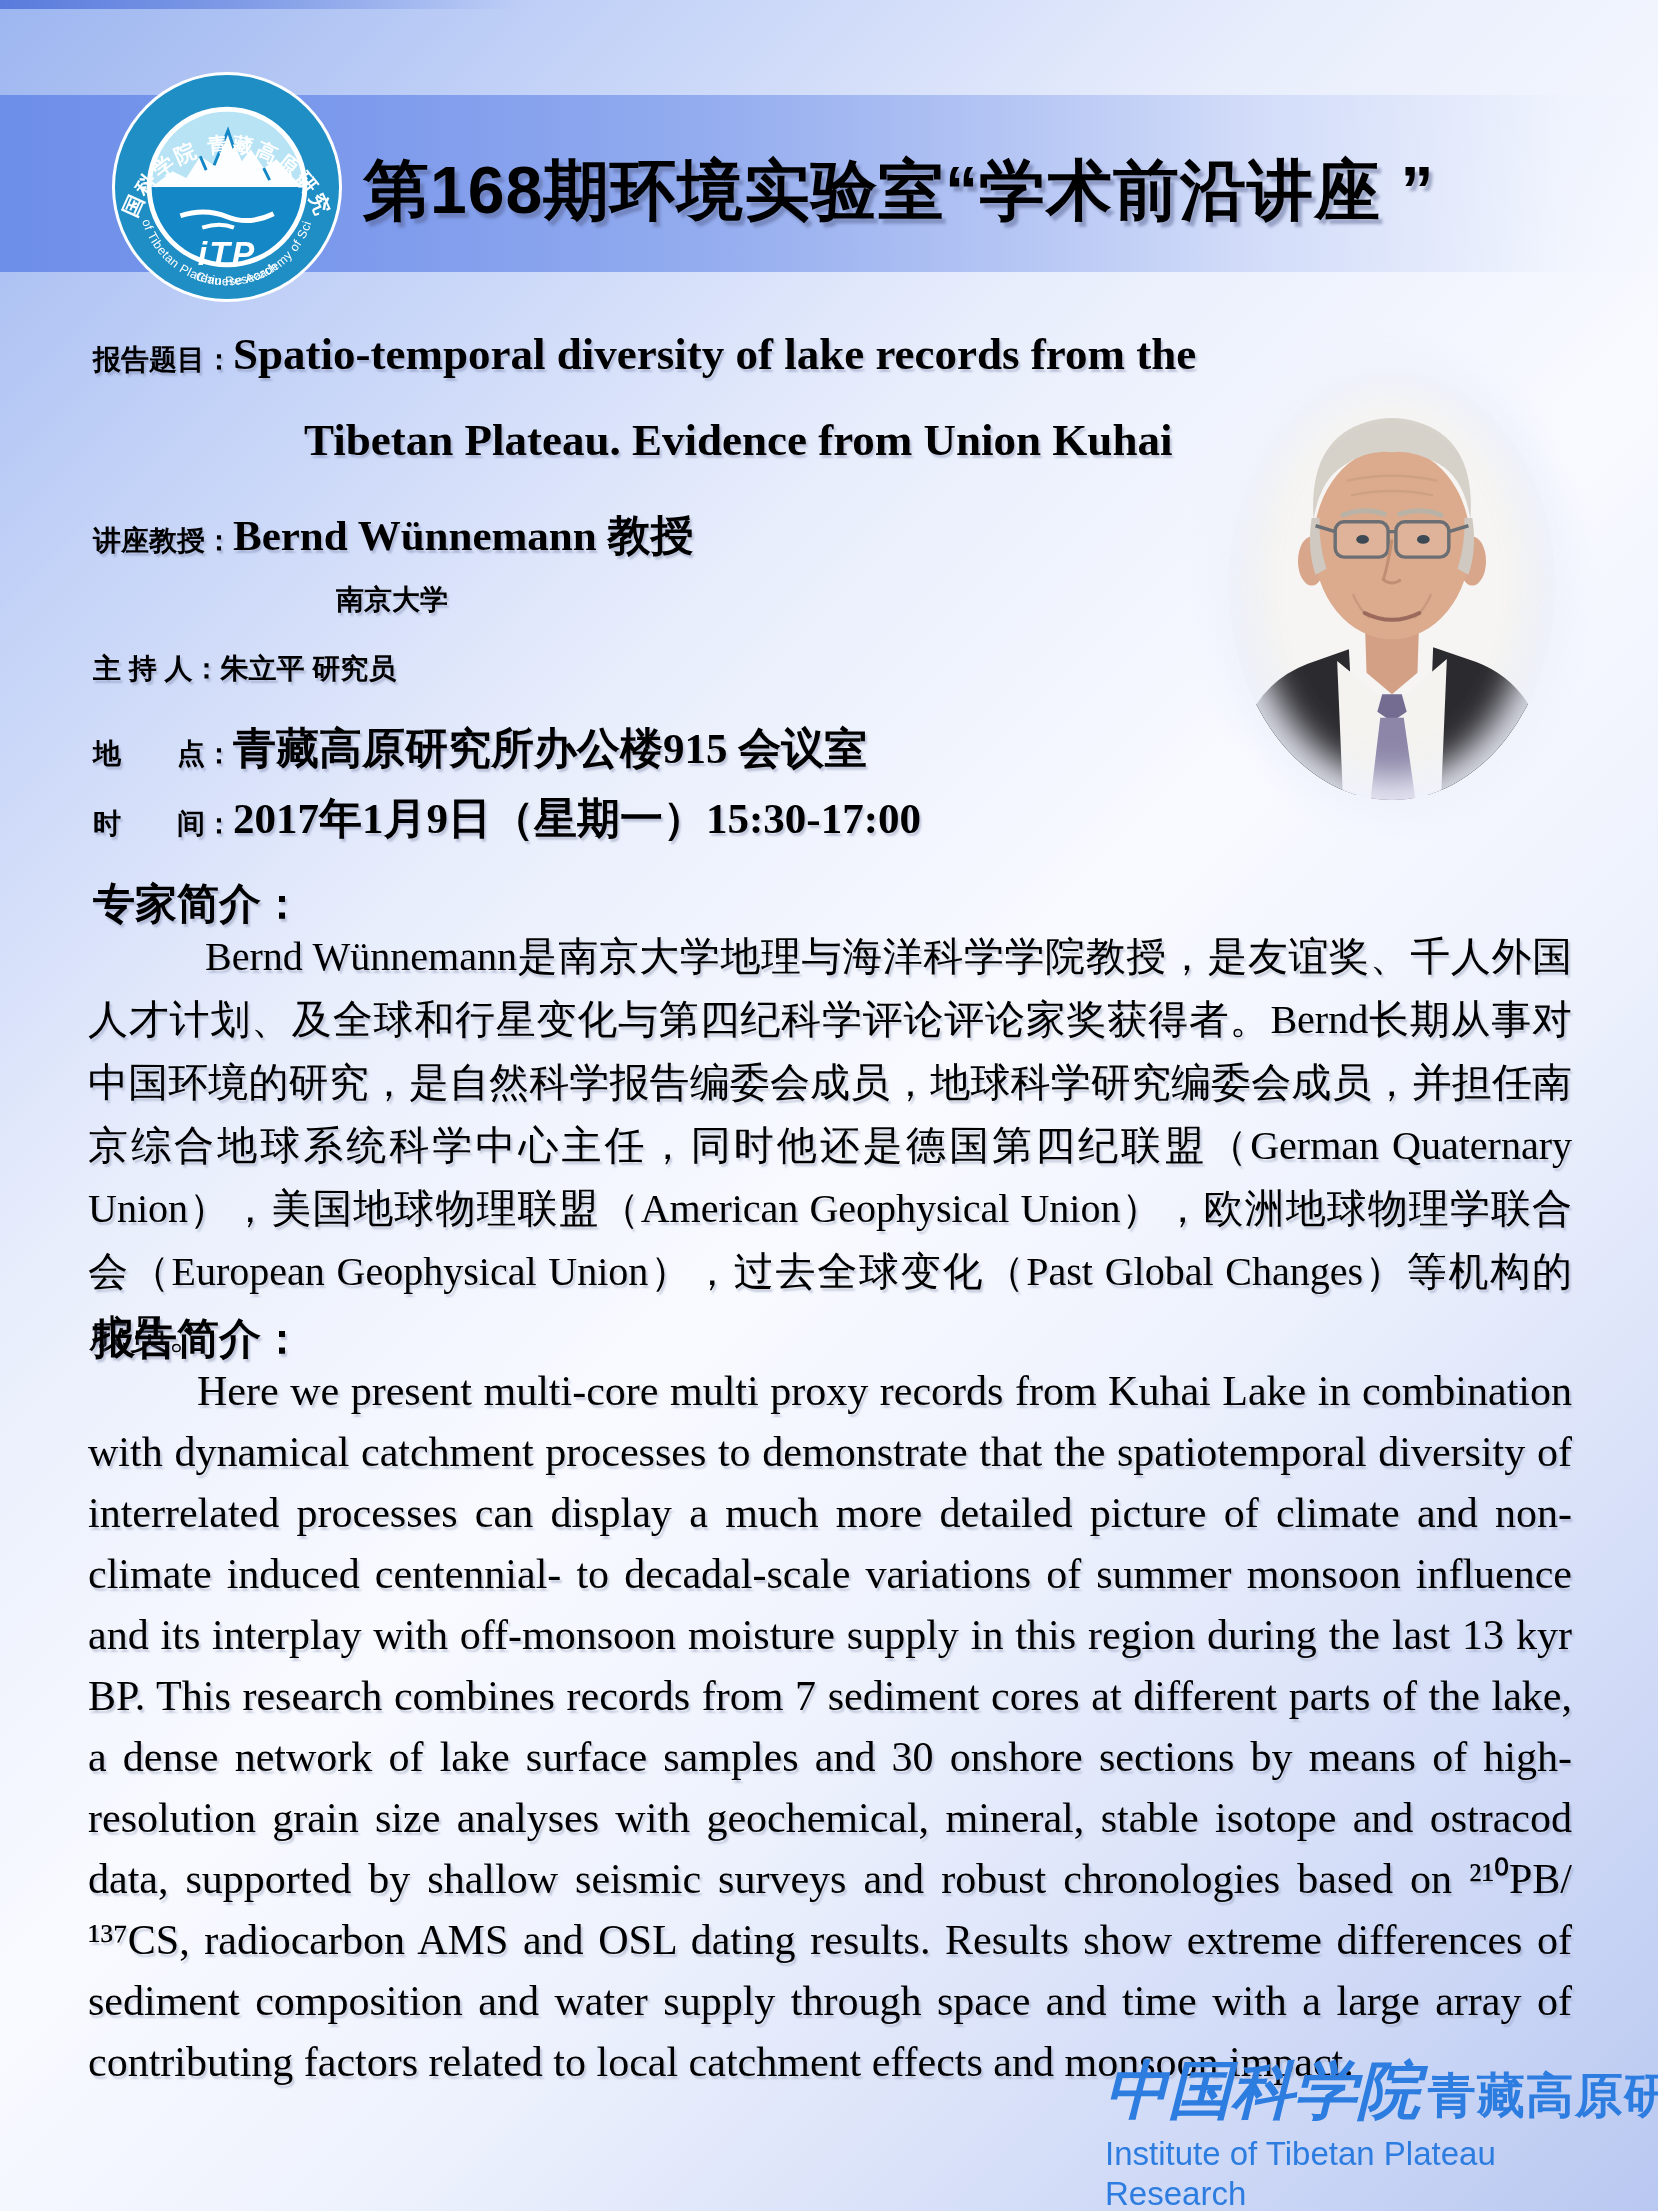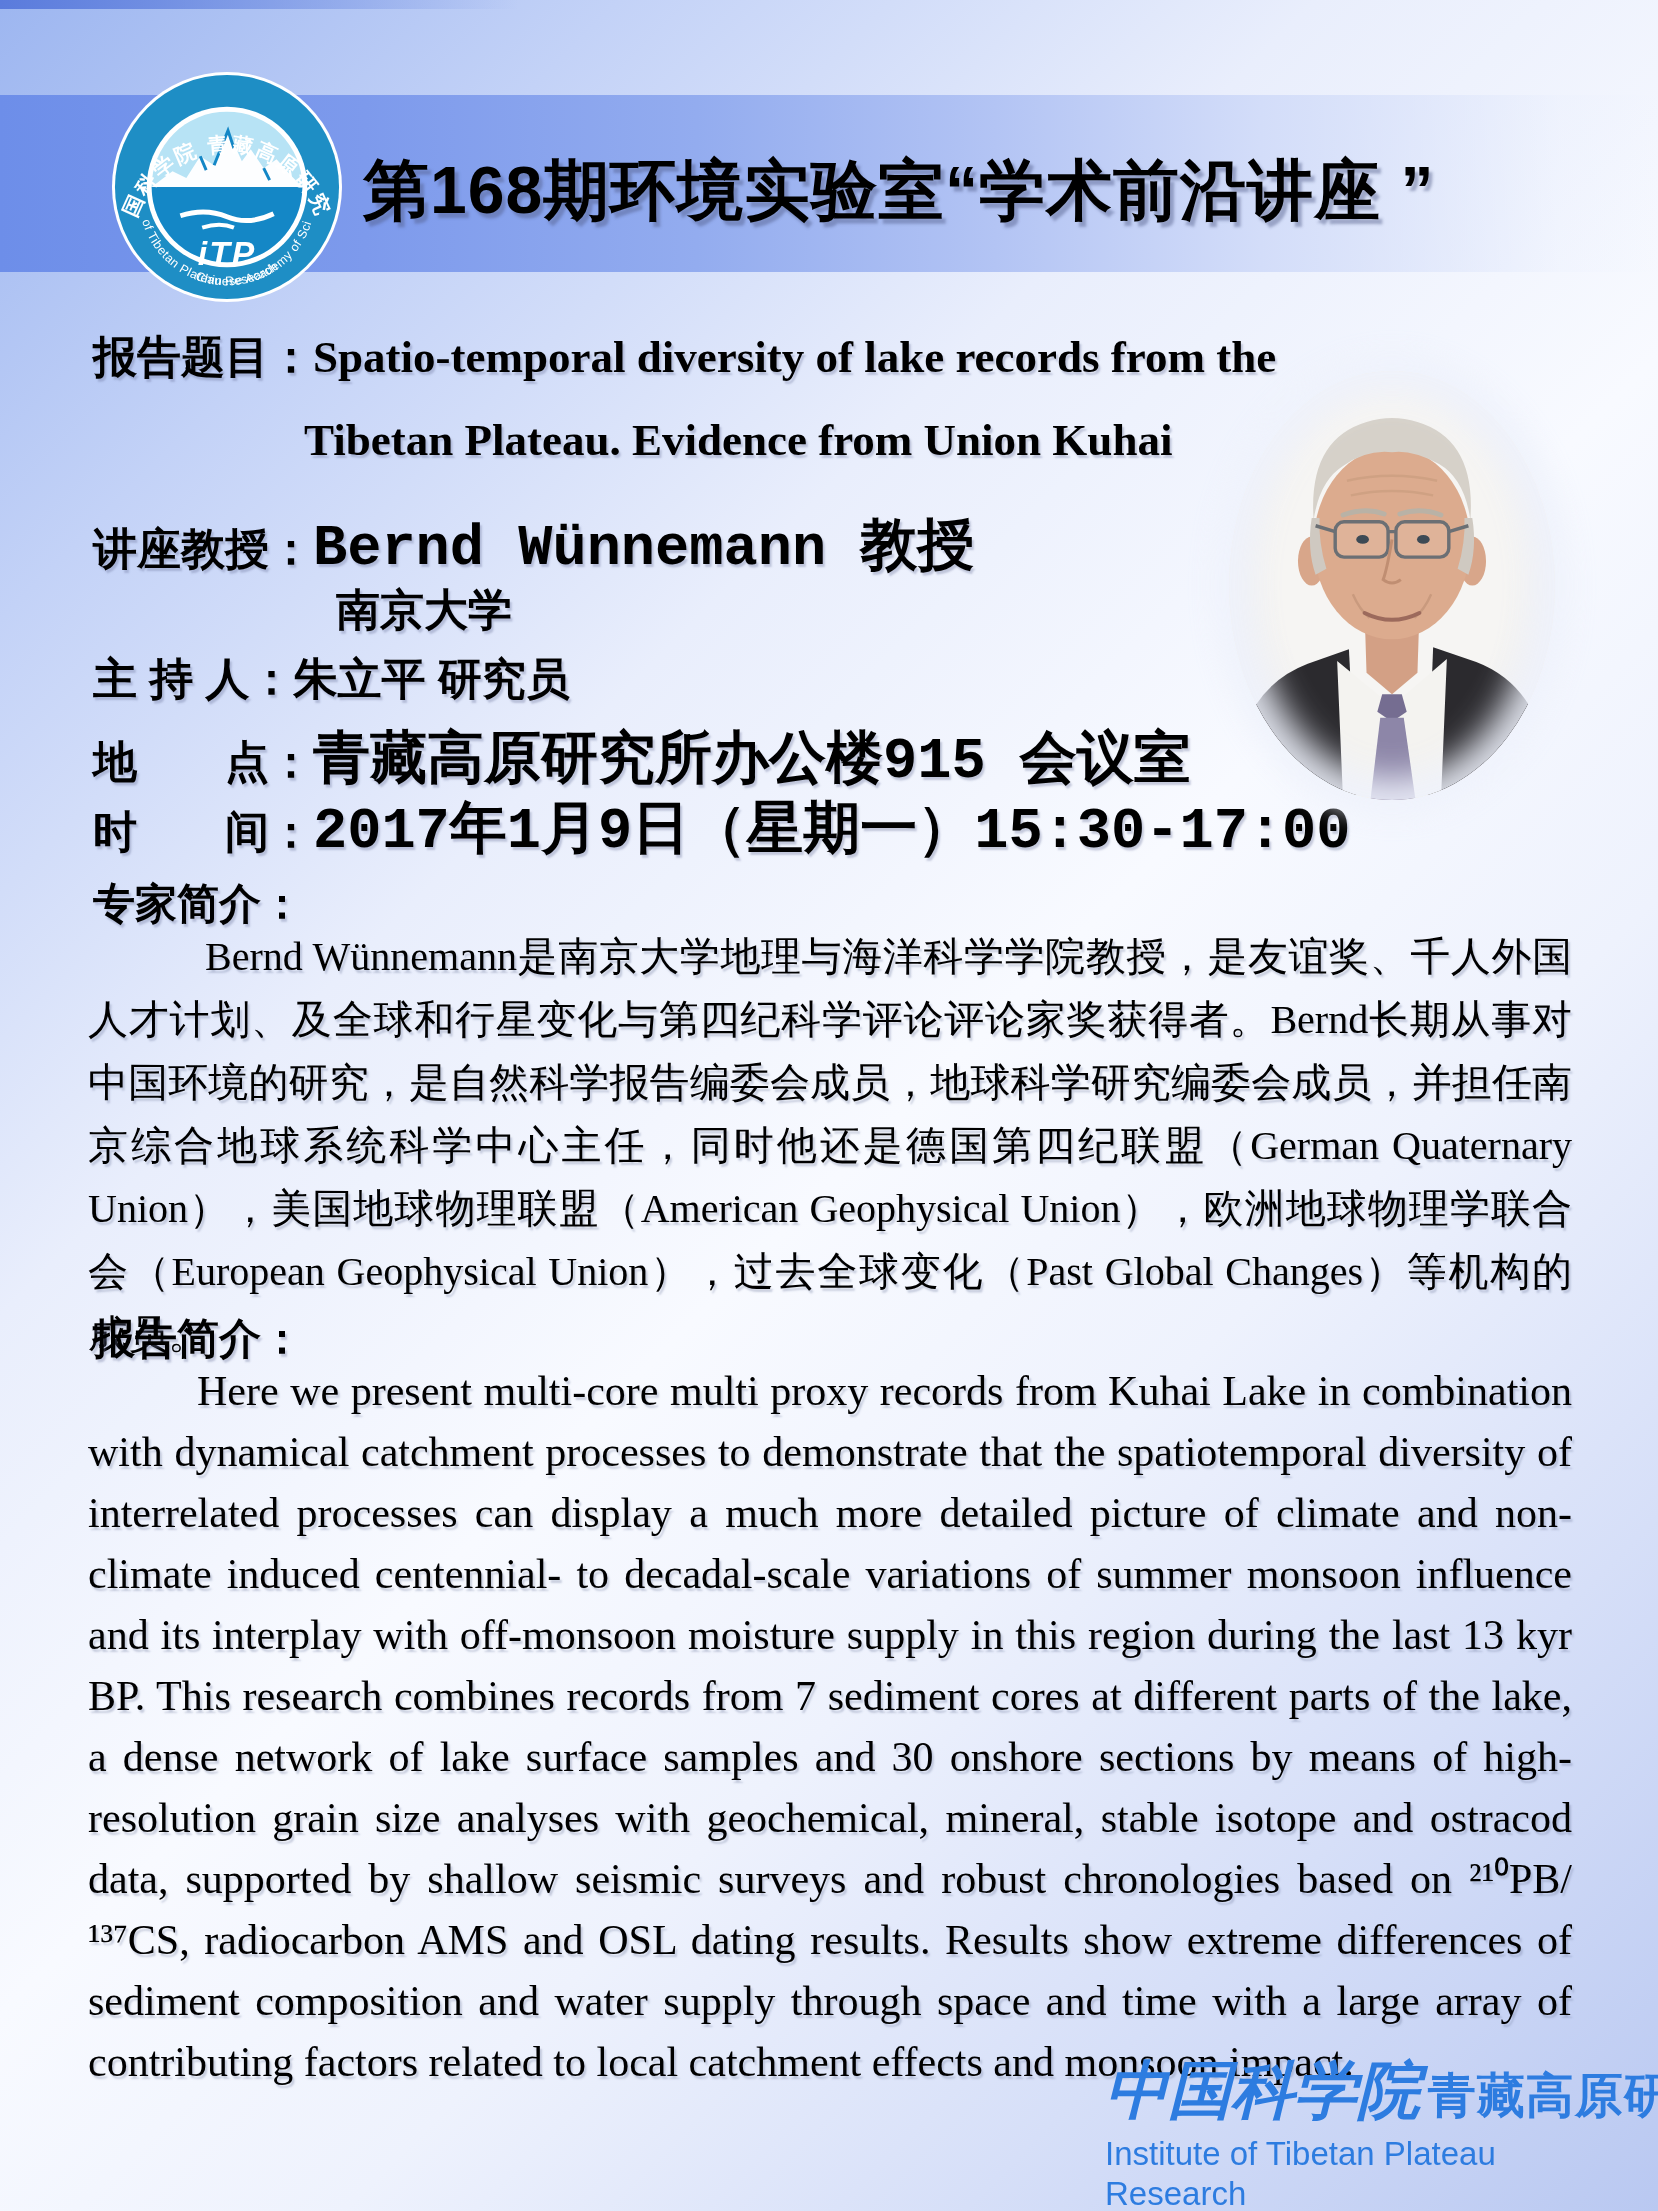--- a/index.html
+++ b/index.html
@@ -18,23 +18,23 @@
   }
   .header-title{
     position:absolute;left:363px;top:146px;font-size:66px;line-height:88px;
     font-weight:bold;letter-spacing:1px;white-space:nowrap;
     text-shadow:3.9px 4.9px 2.9px rgba(80,92,135,0.45);
   }
   .logo{position:absolute;left:111px;top:71px;width:232px;height:232px;}
   
   .row{position:absolute;left:93px;white-space:nowrap;font-weight:bold;
        text-shadow:2px 2.9px 2px rgba(105,115,155,0.35);}
-  .row .label{font-size:44px;font-family:"Liberation Sans",sans-serif;text-align:right;}
+  .row .label{font-size:28px;font-family:"Liberation Sans",sans-serif;text-align:right;}
   .row .val-serif{font-size:45px;font-family:"Liberation Serif",serif;}
-  .row .val-cjk{font-size:57px;font-family:Liberation Mono, monospace;margin-top:30px;}
+  .row .val-cjk{font-size:43px;font-family:Liberation Serif, serif;margin-top:30px;}
   .heading{position:absolute;left:93px;font-size:42px;font-weight:bold;
        font-family:"Liberation Sans",sans-serif;
        text-shadow:2px 2.9px 2px rgba(105,115,155,0.35);}
   .para{
     position:absolute;left:88px;width:1484px;text-align:justify;
     font-family:"Liberation Serif",serif;
     text-shadow:2px 2.9px 2px rgba(115,125,160,0.35);
   }
   .para.cn{top:925px;font-size:40px;line-height:63px;text-indent:117px;}
   .para.en{top:1361px;font-size:42px;line-height:61px;text-indent:109px;}

